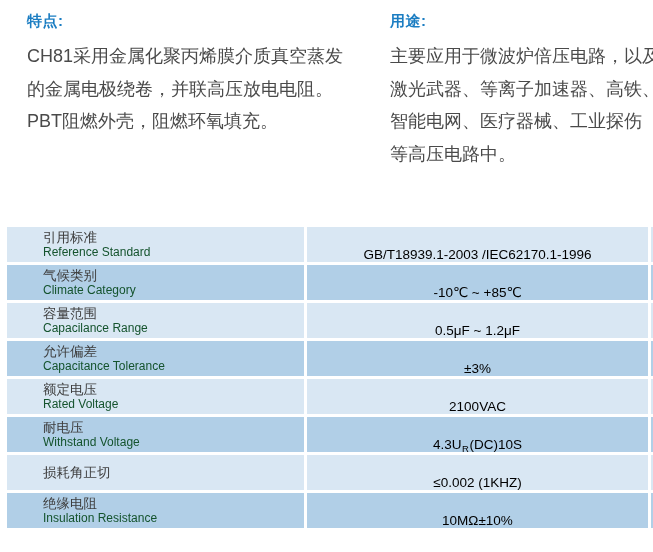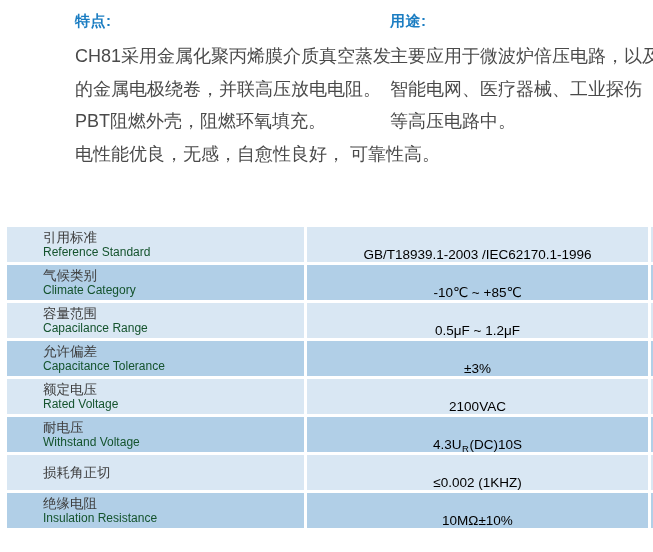--- a/index.html
+++ b/index.html
@@ -7,21 +7,21 @@
     position: relative;
     width: 653px;
     height: 552px;
     background: #ffffff;
     overflow: hidden;
     font-family: "Liberation Sans", "DejaVu Sans", sans-serif;
   }
 
   
   .col { position: absolute; top: 12px; }
-  .col.features { left: 27px; width: 340px; margin-left: 48px; }
+  .col.features { left: 27px; width: 340px; }
   .col.applications { left: 390px; width: 255px; }
   .col h3 {
     margin: 0 0 9px 0;
     font-size: 15px;
     font-weight: 700;
     color: #1b7dc2;
     letter-spacing: 0.5px;
   }
   .col p.line {
     margin: 0;
@@ -82,26 +82,26 @@
 </head>
 <body>
 
 <div class="page">
 
   <div class="col features">
     <h3>特点:</h3>
     <p class="line">CH81采用金属化聚丙烯膜介质真空蒸发</p>
     <p class="line">的金属电极绕卷，并联高压放电电阻。</p>
     <p class="line">PBT阻燃外壳，阻燃环氧填充。</p>
-    <p class="line">电性能优良，无感，自愈性良好， 可靠性高。</p>
   </div>
 
   <div class="col applications">
     <h3>用途:</h3>
     <p class="line">主要应用于微波炉倍压电路，以及</p>
+    <p class="line">激光武器、等离子加速器、高铁、</p>
     <p class="line">智能电网、医疗器械、工业探伤</p>
     <p class="line">等高压电路中。</p>
   </div>
 
   <div class="spec-table">
 
     <div class="spec-row">
       <div class="cell light cell-label">
         <span class="label-zh">引用标准</span>
         <span class="label-en">Reference Standard</span>

